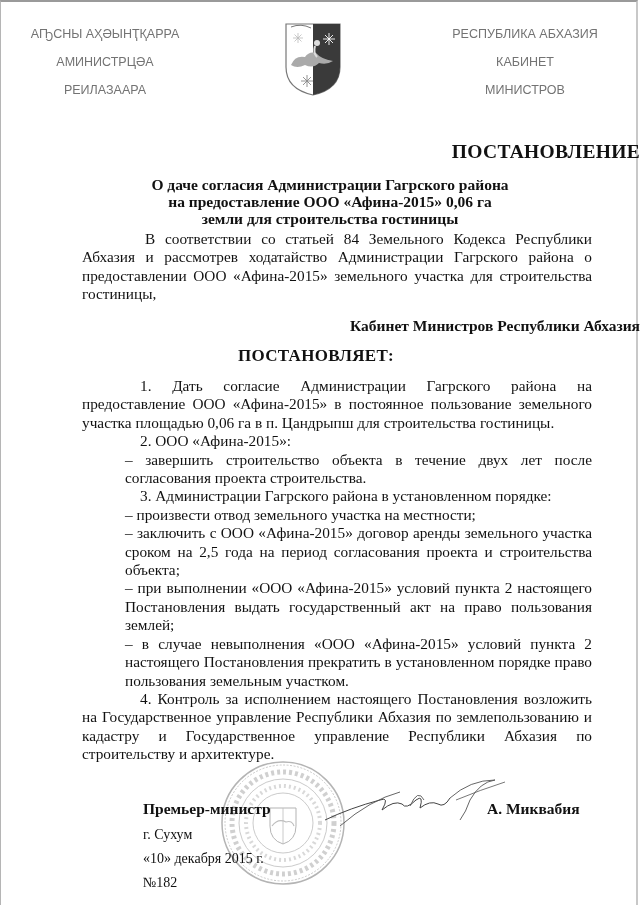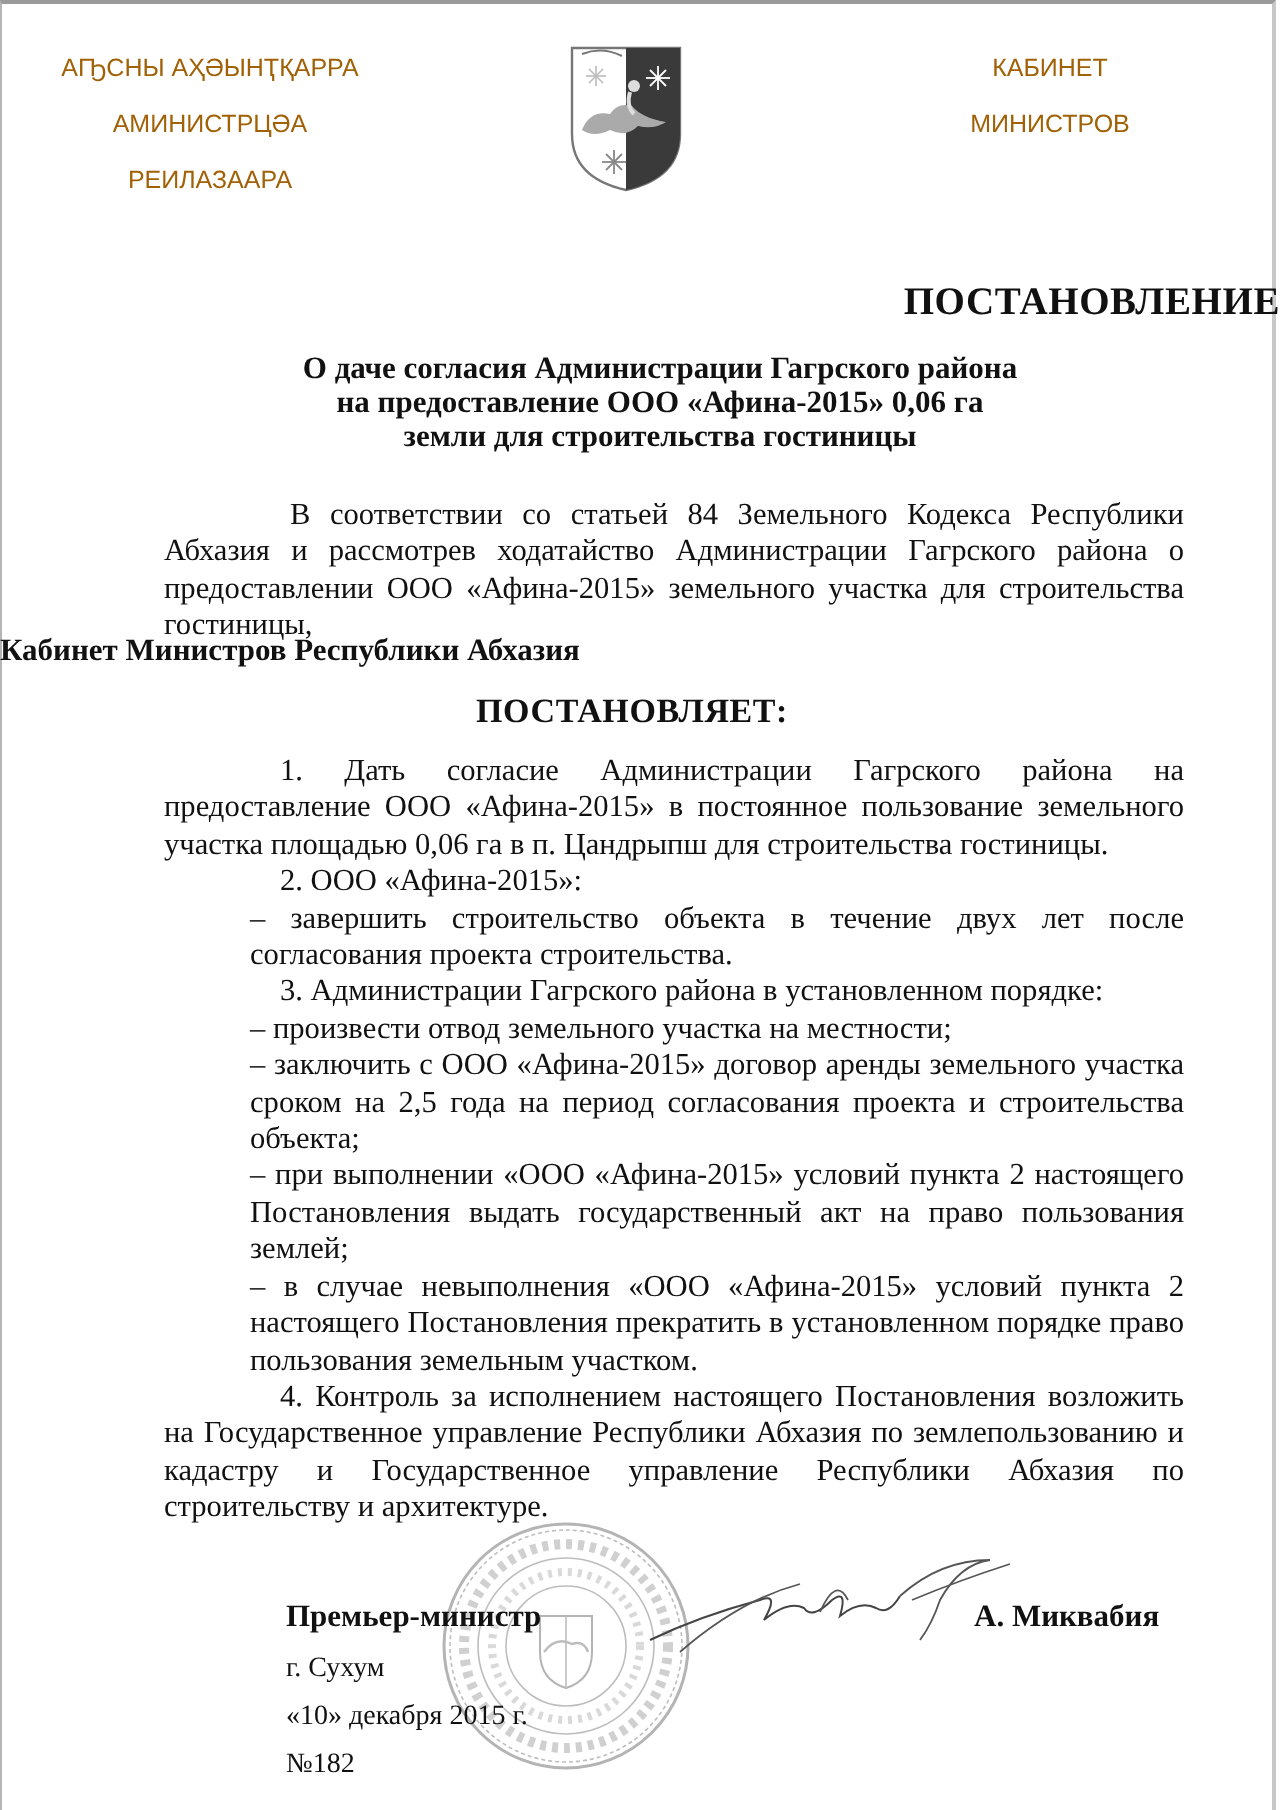--- a/index.html
+++ b/index.html
@@ -5,37 +5,37 @@
   html, body { margin: 0; padding: 0; }
   body {
     width: 640px; height: 905px; background: #ffffff; position: relative; overflow: hidden;
     font-family: "Liberation Serif", serif; color: #111;
   }
   .frame {
     position: absolute; left: 0; top: 0; width: 638px; height: 905px;
     border-top: 2px solid #9a9a9a; border-left: 1px solid #b5b5b5; border-right: 2px solid #c8c8c8;
     box-sizing: border-box;
   }
-  .hdr { position: absolute; font-family: "Liberation Sans", sans-serif; font-size: 12.5px; color: #a16207; text-align: center; }
+  .hdr { position: absolute; font-family: "Liberation Sans", sans-serif; font-size: 12.5px; color: #737373; text-align: center; }
   .hdr-left { left: 30px; top: 26px; width: 150px; }
   .hdr-right { left: 440px; top: 26px; width: 170px; }
   .hdr div { height: 28px; line-height: 16px; }
   .emblem { position: absolute; left: 283px; top: 21px; width: 60px; height: 76px; }
 
   .title { position: absolute; left: 0; width: 640px; top: 141px; text-align: right; font-weight: bold; font-size: 19.5px; letter-spacing: 0.3px; }
   .subject { position: absolute; left: 120px; width: 420px; top: 176px; text-align: center; font-weight: bold; font-size: 15.5px; line-height: 17px; }
 
   .body { position: absolute; left: 82px; width: 510px; font-size: 15.3px; line-height: 18.4px; text-align: justify; }
   .p { margin: 0; }
   .indent { text-indent: 63px; }
   .dash { padding-left: 43px; }
   .n-indent { text-indent: 58px; }
 
-  .intro { top: 249px; }
-  .cabinet { position: absolute; left: 0; width: 640px; top: 317px; text-align: left; font-weight: bold; font-size: 15.5px; }
+  .intro { top: 230px; }
+  .cabinet { position: absolute; left: 0; width: 640px; top: 317px; text-align: right; font-weight: bold; font-size: 15.5px; }
   .decrees { position: absolute; left: 0; width: 632px; top: 346px; text-align: center; font-weight: bold; font-size: 17px; letter-spacing: 0.3px; }
   .items { top: 377px; }
 
   .sig-title { position: absolute; left: 143px; top: 800px; font-weight: bold; font-size: 15.5px; }
   .sig-name { position: absolute; left: 487px; top: 800px; font-weight: bold; font-size: 15.5px; }
   .city { position: absolute; left: 143px; top: 827px; font-size: 14px; }
   .date { position: absolute; left: 143px; top: 851px; font-size: 14px; }
   .num { position: absolute; left: 143px; top: 875px; font-size: 14px; }
 
   .stamp { position: absolute; left: 220px; top: 760px; width: 126px; height: 126px; opacity: 0.55; }
@@ -75,20 +75,21 @@
   <path d="M32 25 Q30 32 34 36" fill="none" stroke="#ddd" stroke-width="2"></path>
   <g stroke="#888" stroke-width="0.9">
     <line x1="24" y1="54" x2="24" y2="66"></line>
       <line x1="18" y1="60" x2="30" y2="60"></line>
     <line x1="20" y1="56" x2="28" y2="64"></line>
       <line x1="28" y1="56" x2="20" y2="64"></line>
   </g>
 </svg>
 
 <div class="hdr hdr-right">
+  <div>РЕСПУБЛИКА АБХАЗИЯ</div>
   <div>КАБИНЕТ</div>
   <div>МИНИСТРОВ</div>
 </div>
 
 <div class="title">ПОСТАНОВЛЕНИЕ</div>
 
 <div class="subject">
   <div>О даче согласия Администрации Гагрского района</div>
   <div>на предоставление ООО «Афина-2015» 0,06 га</div>
   <div>земли для строительства гостиницы</div>

